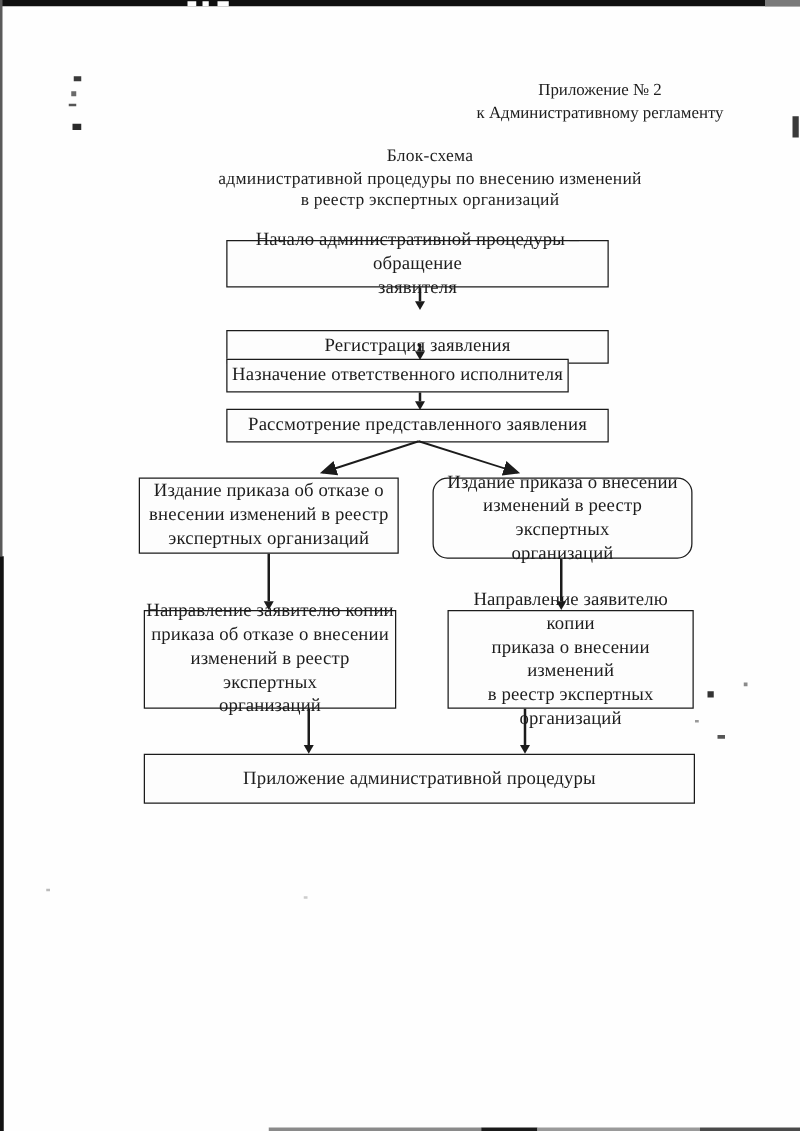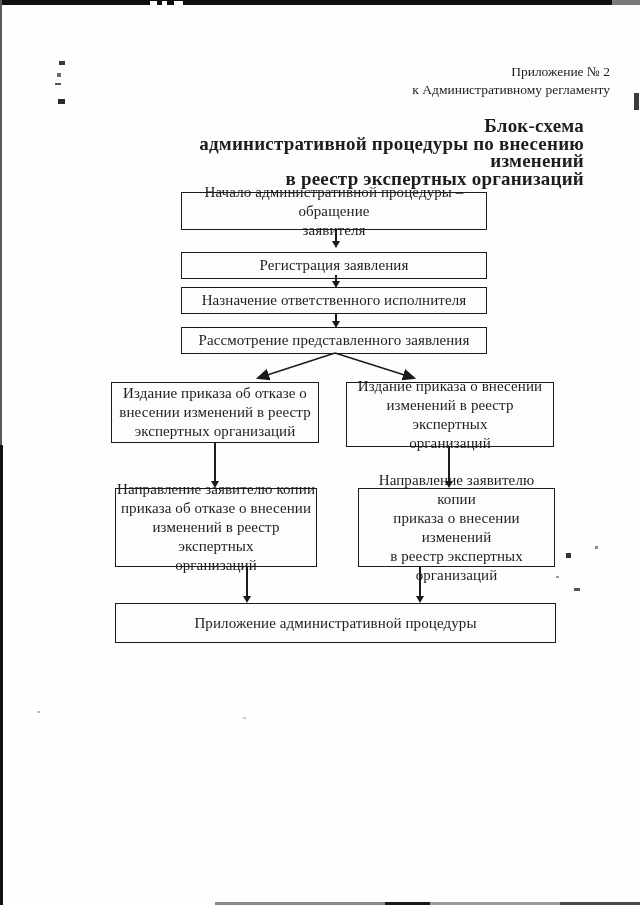--- a/index.html
+++ b/index.html
@@ -14,24 +14,24 @@
   .topbar{left:0;top:0;width:640px;height:5px;background:#101010;}
   .topbar-gap{top:1px;height:4px;background:#fefefe;}
   .topbar-gray{left:612px;top:0;width:28px;height:5px;background:#7a7a7a;}
   .leftline-top{left:0;top:0;width:2px;height:445px;background:#5a5a5a;}
   .leftline-bot{left:0;top:445px;width:3px;height:460px;background:#121212;}
   .botstrip{top:902px;height:3px;}
   .speck{position:absolute;}
   
   .pagenum{position:absolute;left:104px;top:36px;width:480px;text-align:center;
     font-size:13.5px;letter-spacing:.5px;}
-  .annex{position:absolute;left:310px;top:63px;width:300px;text-align:right;
+  .annex{position:absolute;left:330px;top:63px;width:300px;text-align:center;
     font-size:13.5px;line-height:17.5px;white-space:pre-line;}
-  .doctitle{position:absolute;left:104px;top:117px;width:480px;text-align:right;
-    font-size:19px;font-weight:bold;line-height:17.5px;white-space:pre-line;
+  .doctitle{position:absolute;left:104px;top:117px;width:480px;text-align:center;
+    font-size:14px;font-weight:normal;line-height:17.5px;white-space:pre-line;
     letter-spacing:.2px;}
   
   .node{
     position:absolute;border:1.5px solid #1b1b1b;background:#fdfdfd;
     display:flex;align-items:center;justify-content:center;
     text-align:center;font-size:15px;line-height:19px;white-space:pre-line;
     box-sizing:border-box;letter-spacing:.1px;
   }
   
   .arrow-v{position:absolute;width:1.5px;background:#1b1b1b;}
@@ -75,31 +75,31 @@
 
   <div class="annex">Приложение № 2
 к Административному регламенту</div>
   <div class="doctitle">Блок-схема
 административной процедуры по внесению изменений
 в реестр экспертных организаций</div>
 
   <div class="node" style="left:181px;top:192px;width:306px;height:38px;">Начало административной процедуры – обращение
 заявителя</div>
 
-  <div class="node" style="left:181px;top:252px;width:306px;height:27px;">Регистрация заявления</div>
+  <div class="node" style="left:181px;top:264px;width:306px;height:27px;">Регистрация заявления</div>
 
-  <div class="node" style="left:181px;top:287px;width:306px;height:27px;">Назначение ответственного исполнителя</div>
+  <div class="node" style="left:181px;top:287px;width:274px;height:27px;">Назначение ответственного исполнителя</div>
 
   <div class="node" style="left:181px;top:327px;width:306px;height:27px;">Рассмотрение представленного заявления</div>
 
   <div class="node" style="left:111px;top:382px;width:208px;height:61px;">Издание приказа об отказе о
 внесении изменений в реестр
 экспертных организаций</div>
 
-  <div class="node" style="left:346px;top:382px;width:208px;height:65px;">Издание приказа о внесении
+  <div class="node" style="left:346px;top:382px;width:208px;height:65px;border-radius:12px;">Издание приказа о внесении
 изменений в реестр экспертных
 организаций</div>
 
   <div class="node" style="left:115px;top:488px;width:202px;height:79px;">Направление заявителю копии
 приказа об отказе о внесении
 изменений в реестр экспертных
 организаций</div>
 
   <div class="node" style="left:358px;top:488px;width:197px;height:79px;">Направление заявителю копии
 приказа о внесении изменений

